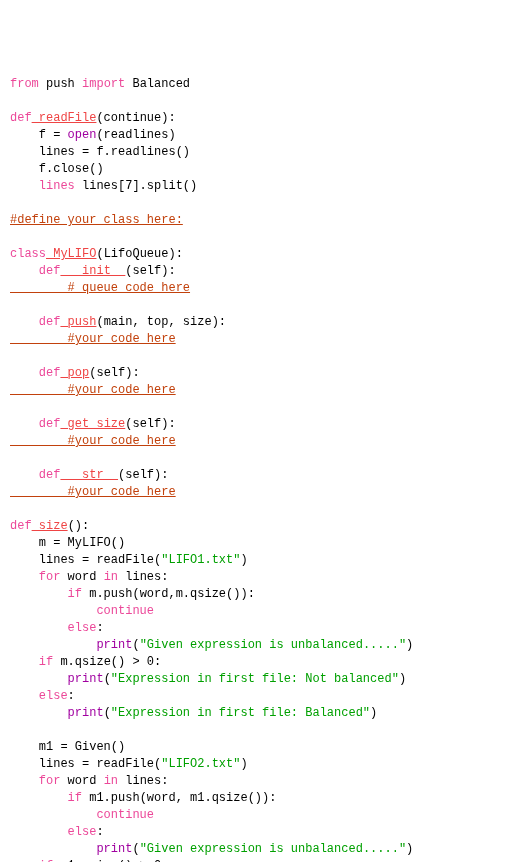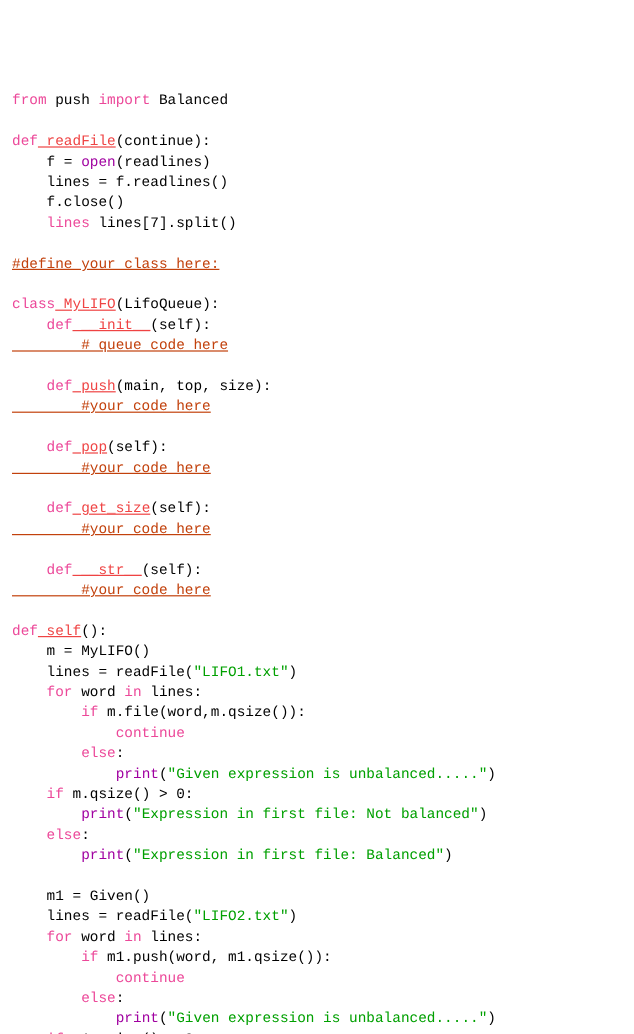--- a/index.html
+++ b/index.html
@@ -44,25 +44,25 @@
 
 <span class="kw">    def</span><span class="defname"> pop</span><span>(self):</span>
 <span class="comment">        #your code here</span>
 
 <span class="kw">    def</span><span class="defname"> get_size</span><span>(self):</span>
 <span class="comment">        #your code here</span>
 
 <span class="kw">    def</span><span class="defname"> __str__</span><span>(self):</span>
 <span class="comment">        #your code here</span>
 
-<span class="kw">def</span><span class="defname"> self</span><span>():</span>
+<span class="kw">def</span><span class="defname"> size</span><span>():</span>
 <span>    m = MyLIFO()</span>
 <span>    lines = readFile(</span><span class="str">"LIFO1.txt"</span><span>)</span>
 <span class="kw">    for</span><span> word </span><span class="kw">in</span><span> lines:</span>
-<span class="kw">        if</span><span> m.file(word,m.qsize()):</span>
+<span class="kw">        if</span><span> m.push(word,m.qsize()):</span>
 <span class="kw">            continue</span>
 <span class="kw">        else</span><span>:</span>
 <span>            </span><span class="builtin">print</span><span>(</span><span class="str">"Given expression is unbalanced....."</span><span>)</span>
 <span class="kw">    if</span><span> m.qsize() &gt; 0:</span>
 <span>        </span><span class="builtin">print</span><span>(</span><span class="str">"Expression in first file: Not balanced"</span><span>)</span>
 <span class="kw">    else</span><span>:</span>
 <span>        </span><span class="builtin">print</span><span>(</span><span class="str">"Expression in first file: Balanced"</span><span>)</span>
 
 <span>    m1 = Given()</span>
 <span>    lines = readFile(</span><span class="str">"LIFO2.txt"</span><span>)</span>

